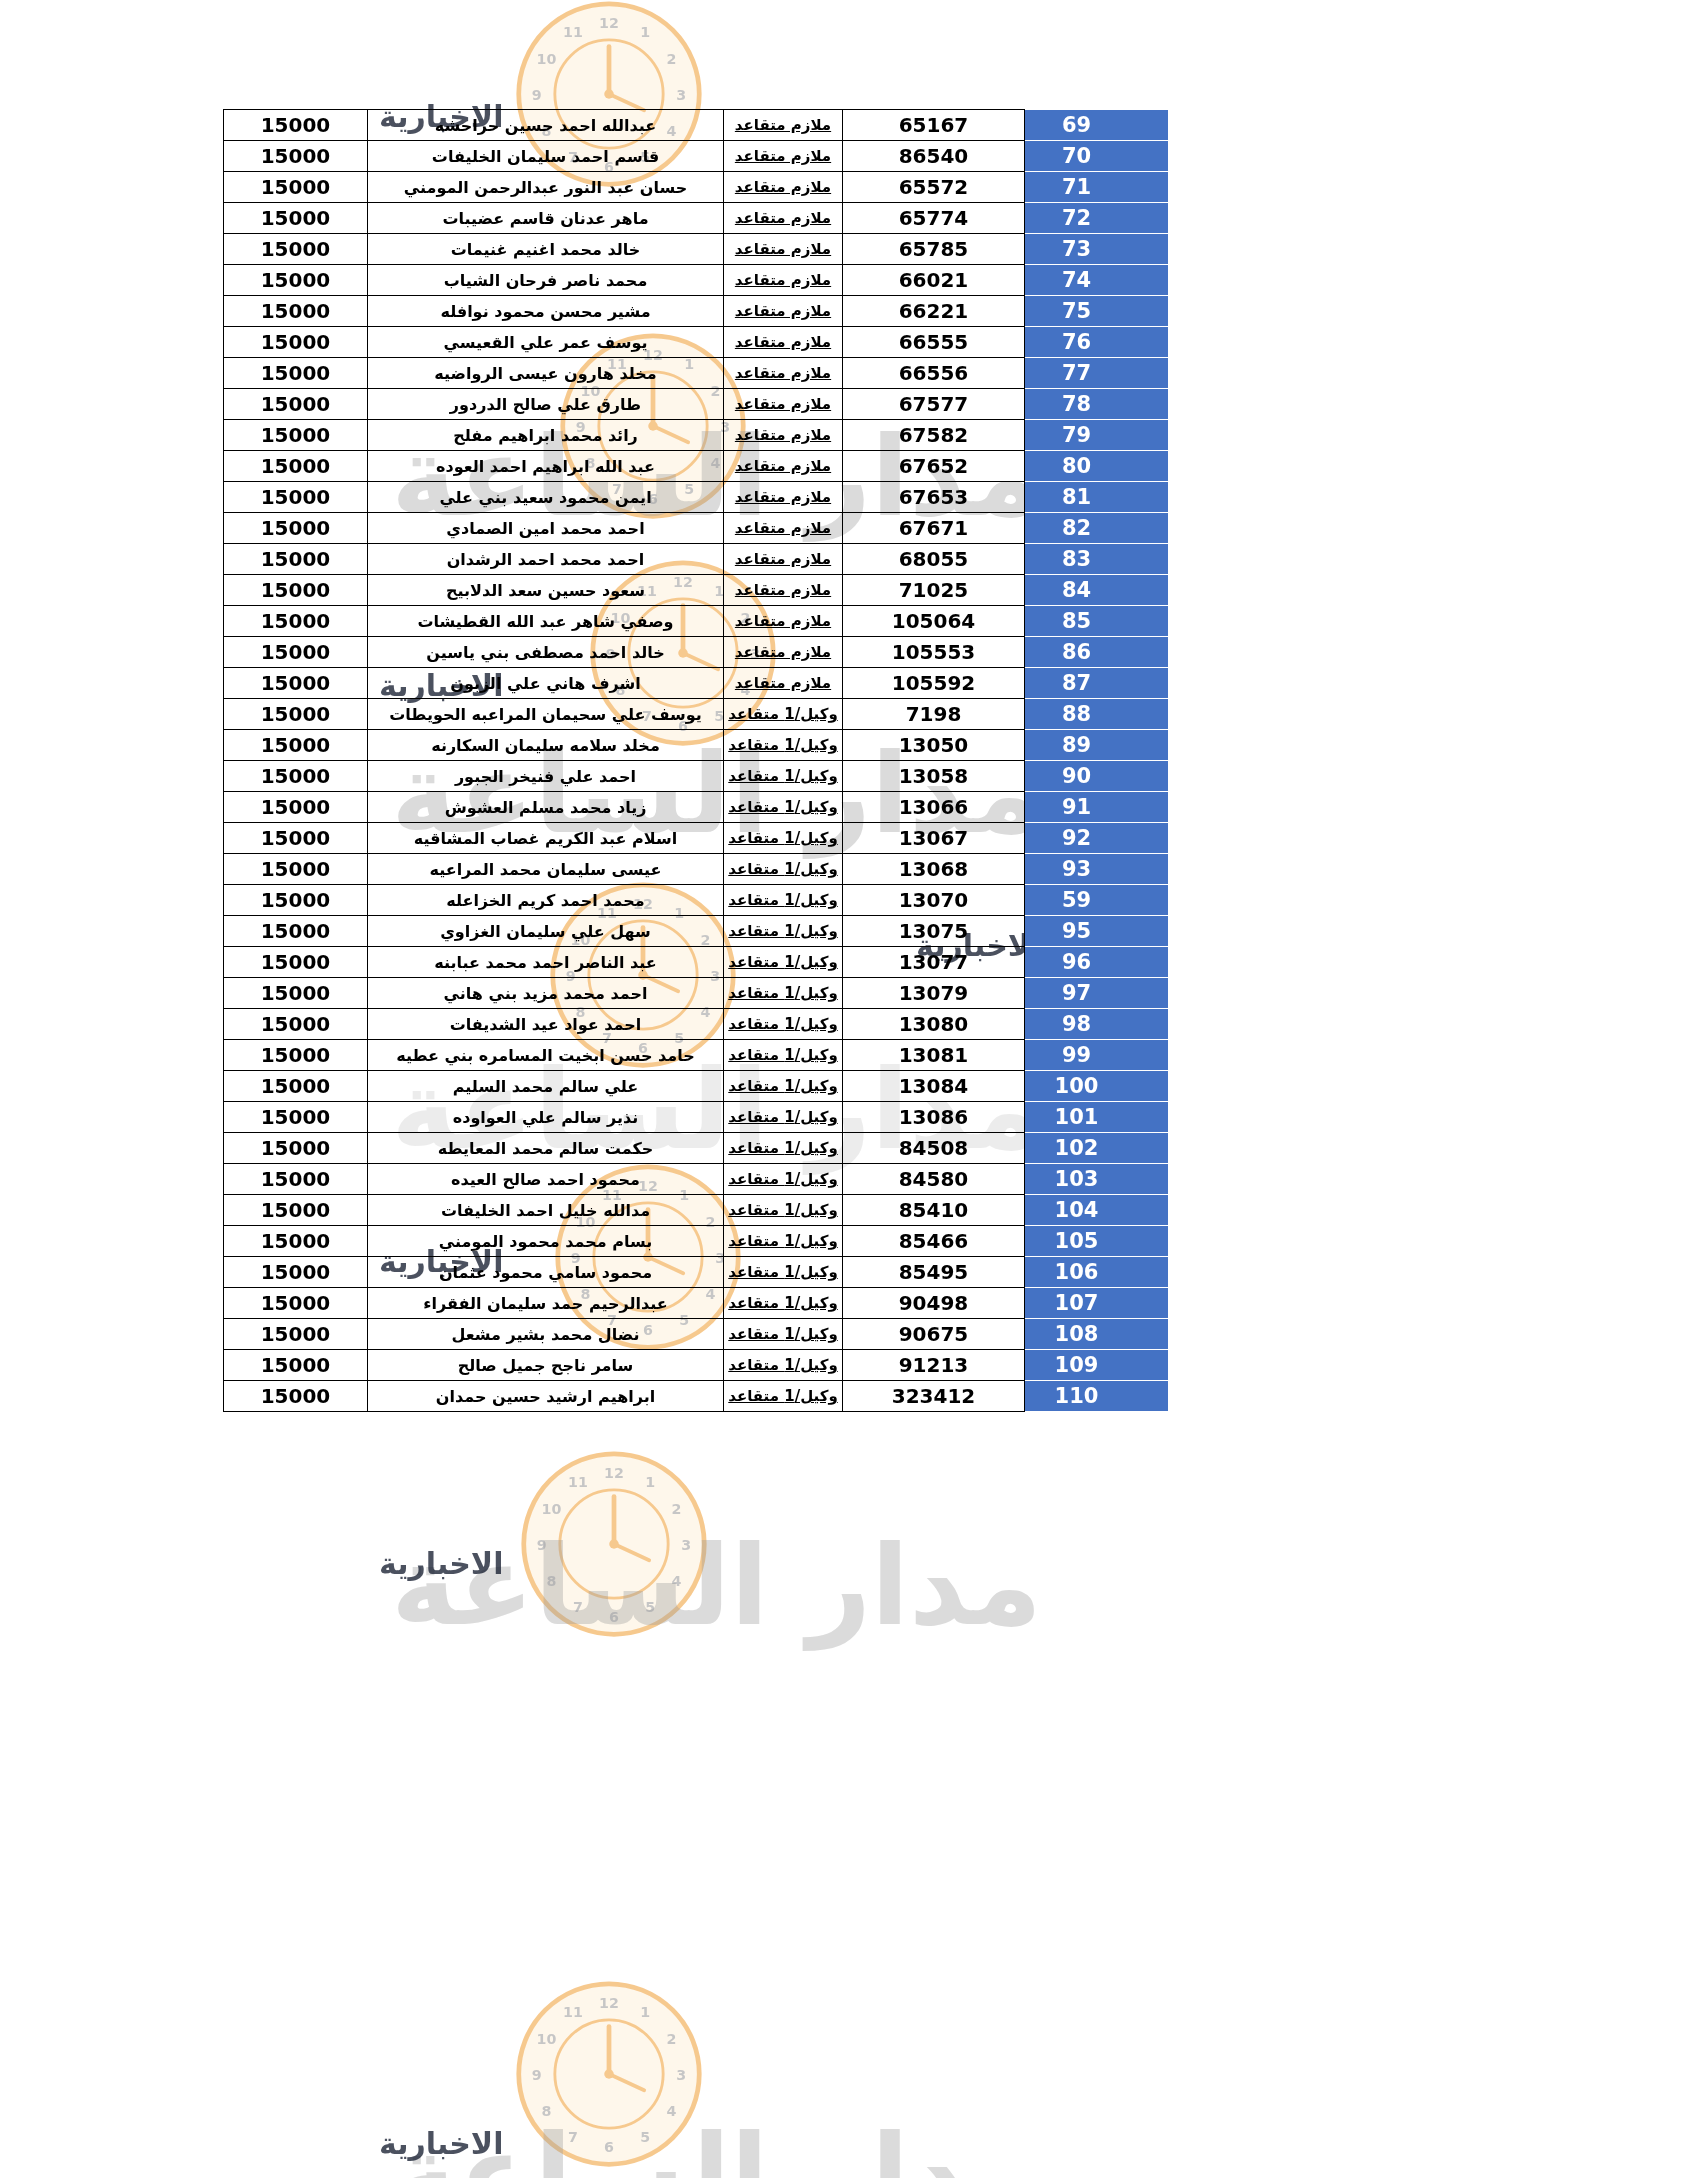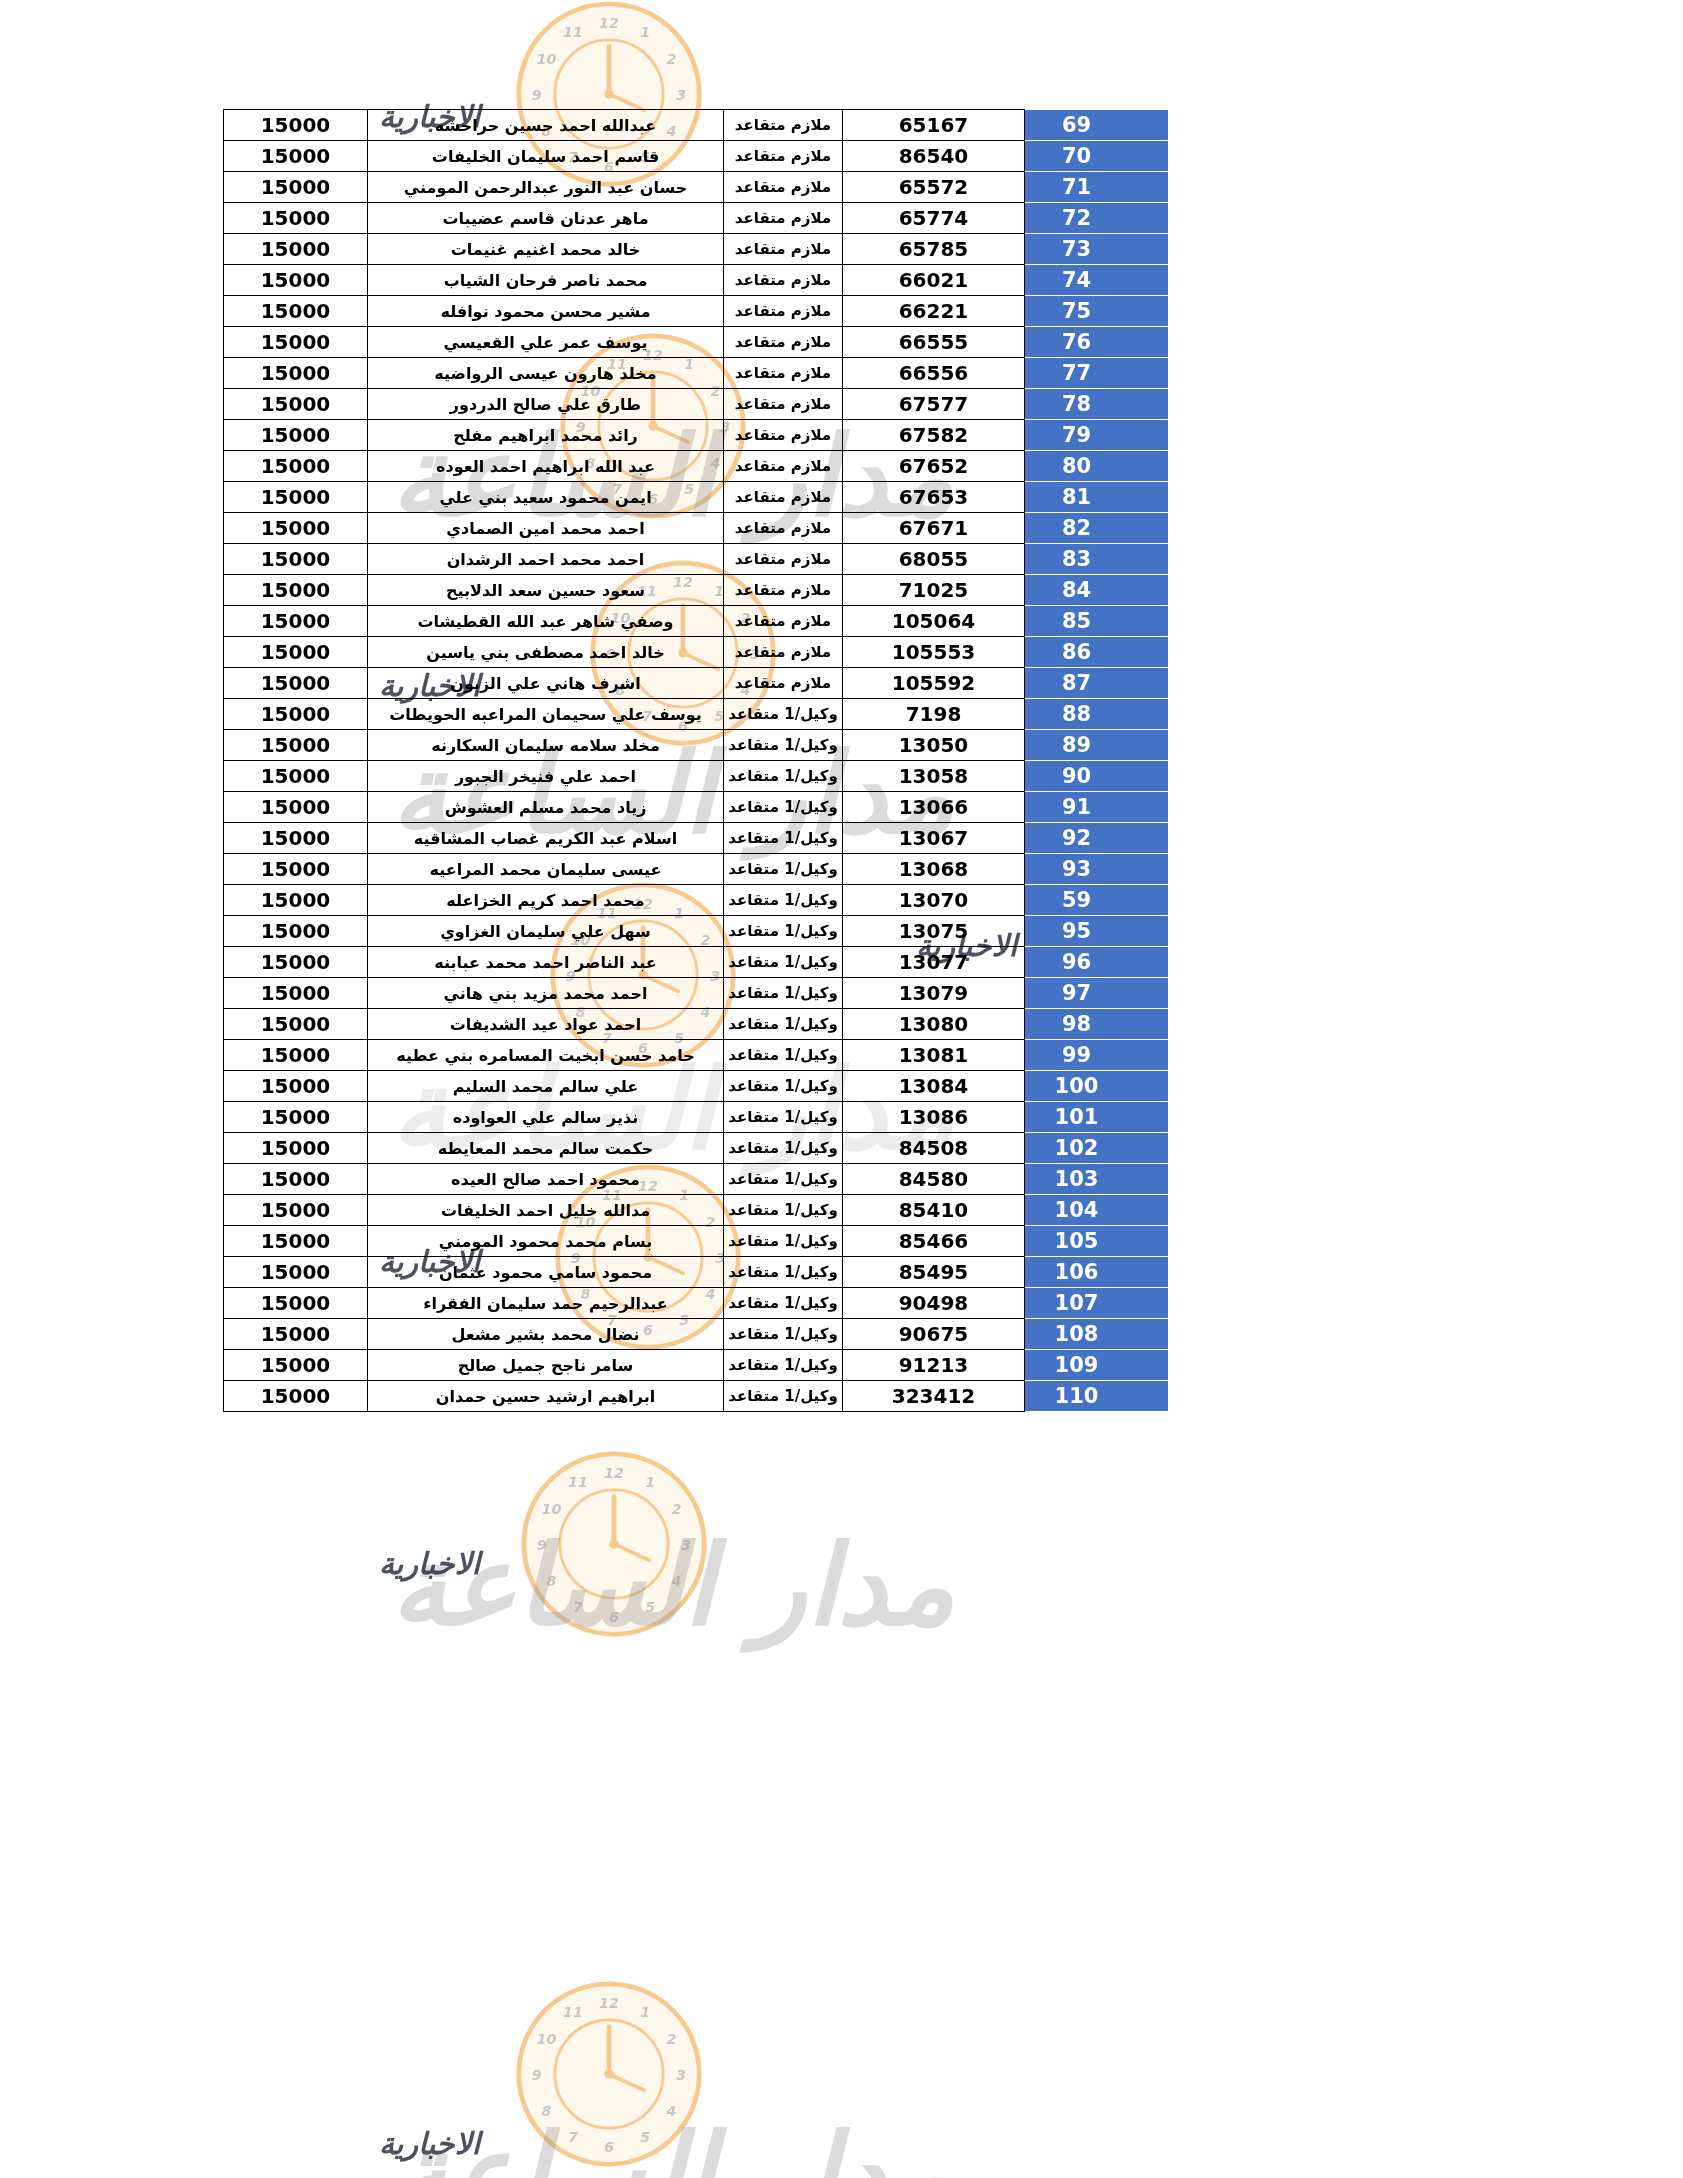--- a/index.html
+++ b/index.html
@@ -7,21 +7,21 @@
   body {
     background: #ffffff;
     font-family: "DejaVu Sans", sans-serif;
     position: relative;
     overflow: hidden;
   }
   .page { position: absolute; inset: 0; width: 1683px; height: 2178px; }
 
   
   #watermark-layer {
-    position: absolute; inset: 0; z-index: 0; pointer-events: none; font-style: italic;
+    position: absolute; inset: 0; z-index: 0; pointer-events: none;
   }
   .wm-clock { position: absolute; width: 190px; height: 190px; opacity: 0.5; }
   .clock-num {
     font-family: "DejaVu Sans", sans-serif;
     font-size: 15px; font-weight: bold;
     fill: #8f8f8f; text-anchor: middle;
   }
   .brand-gray {
     position: absolute;
     font-size: 111px; font-weight: bold; line-height: 1;
@@ -50,21 +50,21 @@
     padding: 0;
     text-align: center;
     font-weight: bold;
     color: #000;
     overflow: hidden;
     white-space: nowrap;
     background: transparent;
   }
   td.amount { width: 144px; font-size: 20px; }
   td.name   { width: 356px; font-size: 16px; }
-  td.rank   { width: 119px; font-size: 15px; }
+  td.rank   { width: 119px; font-size: 15px; text-decoration: underline; }
   td.id     { width: 182px; font-size: 20px; }
   td.num {
     width: 144px;
     background: #4472c4;
     color: #ffffff;
     font-size: 21px;
     padding-right: 40px;
     border-color: #ffffff;
     border-left-color: #000;
   }

